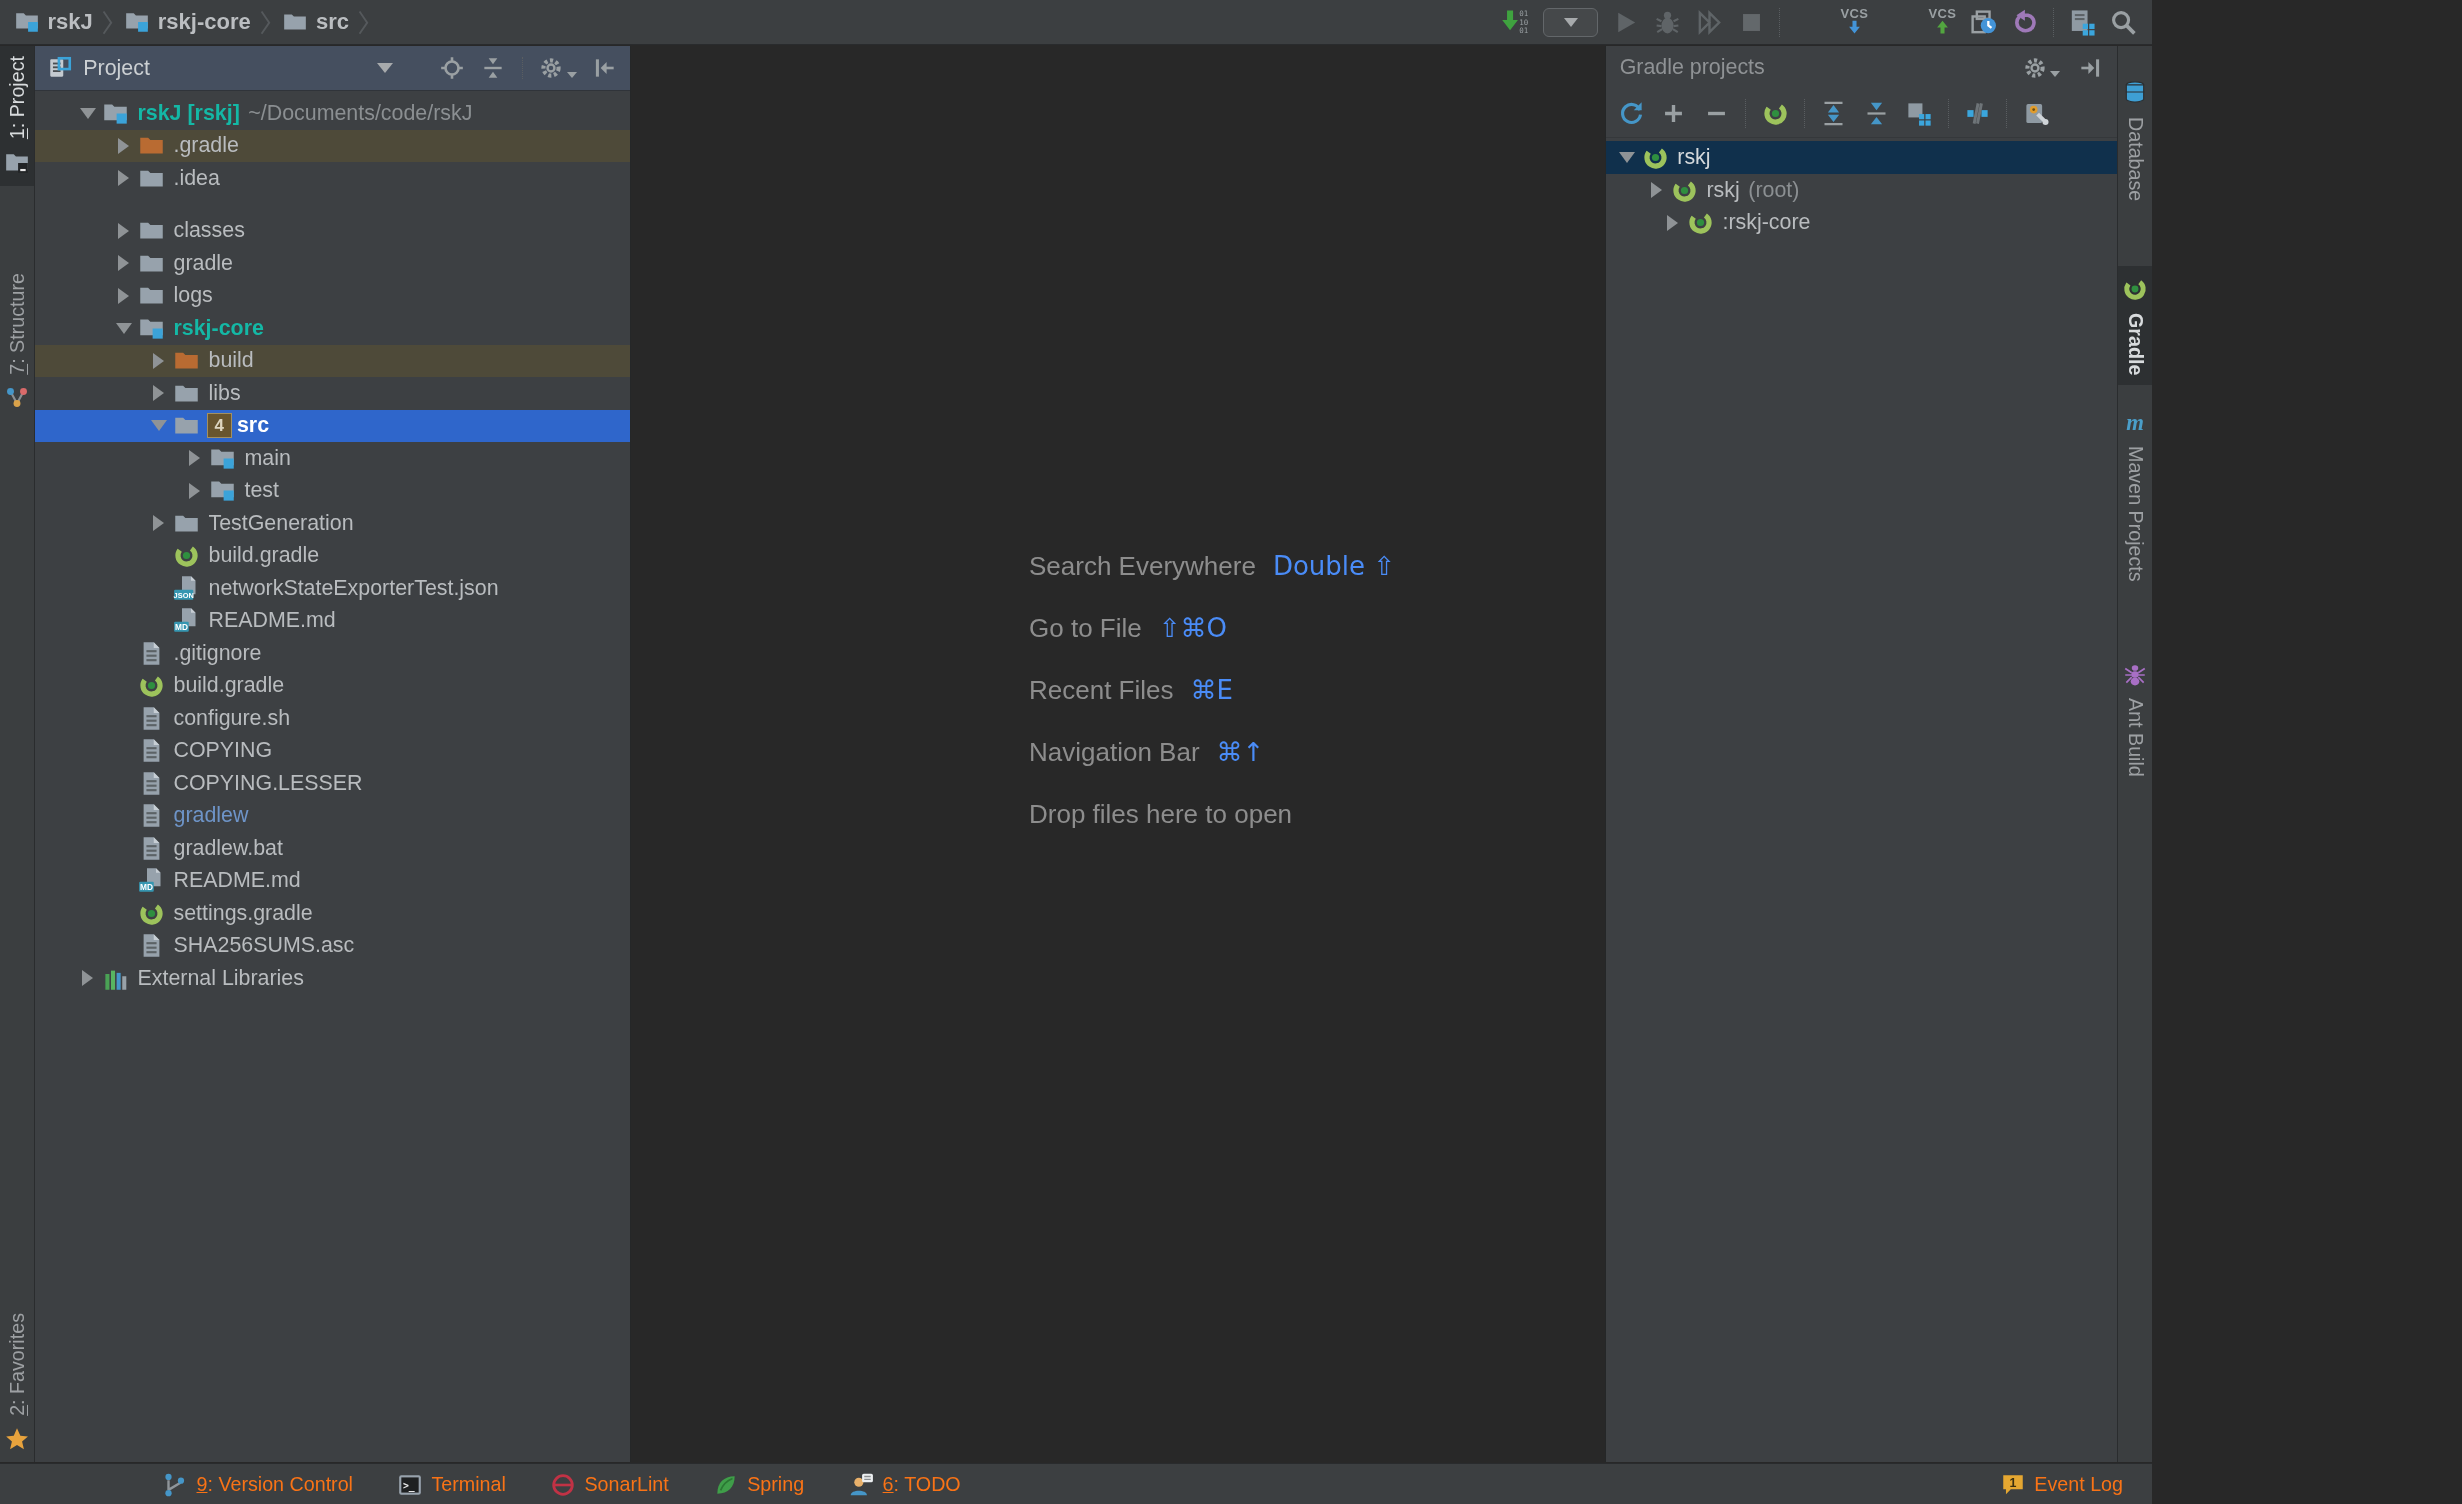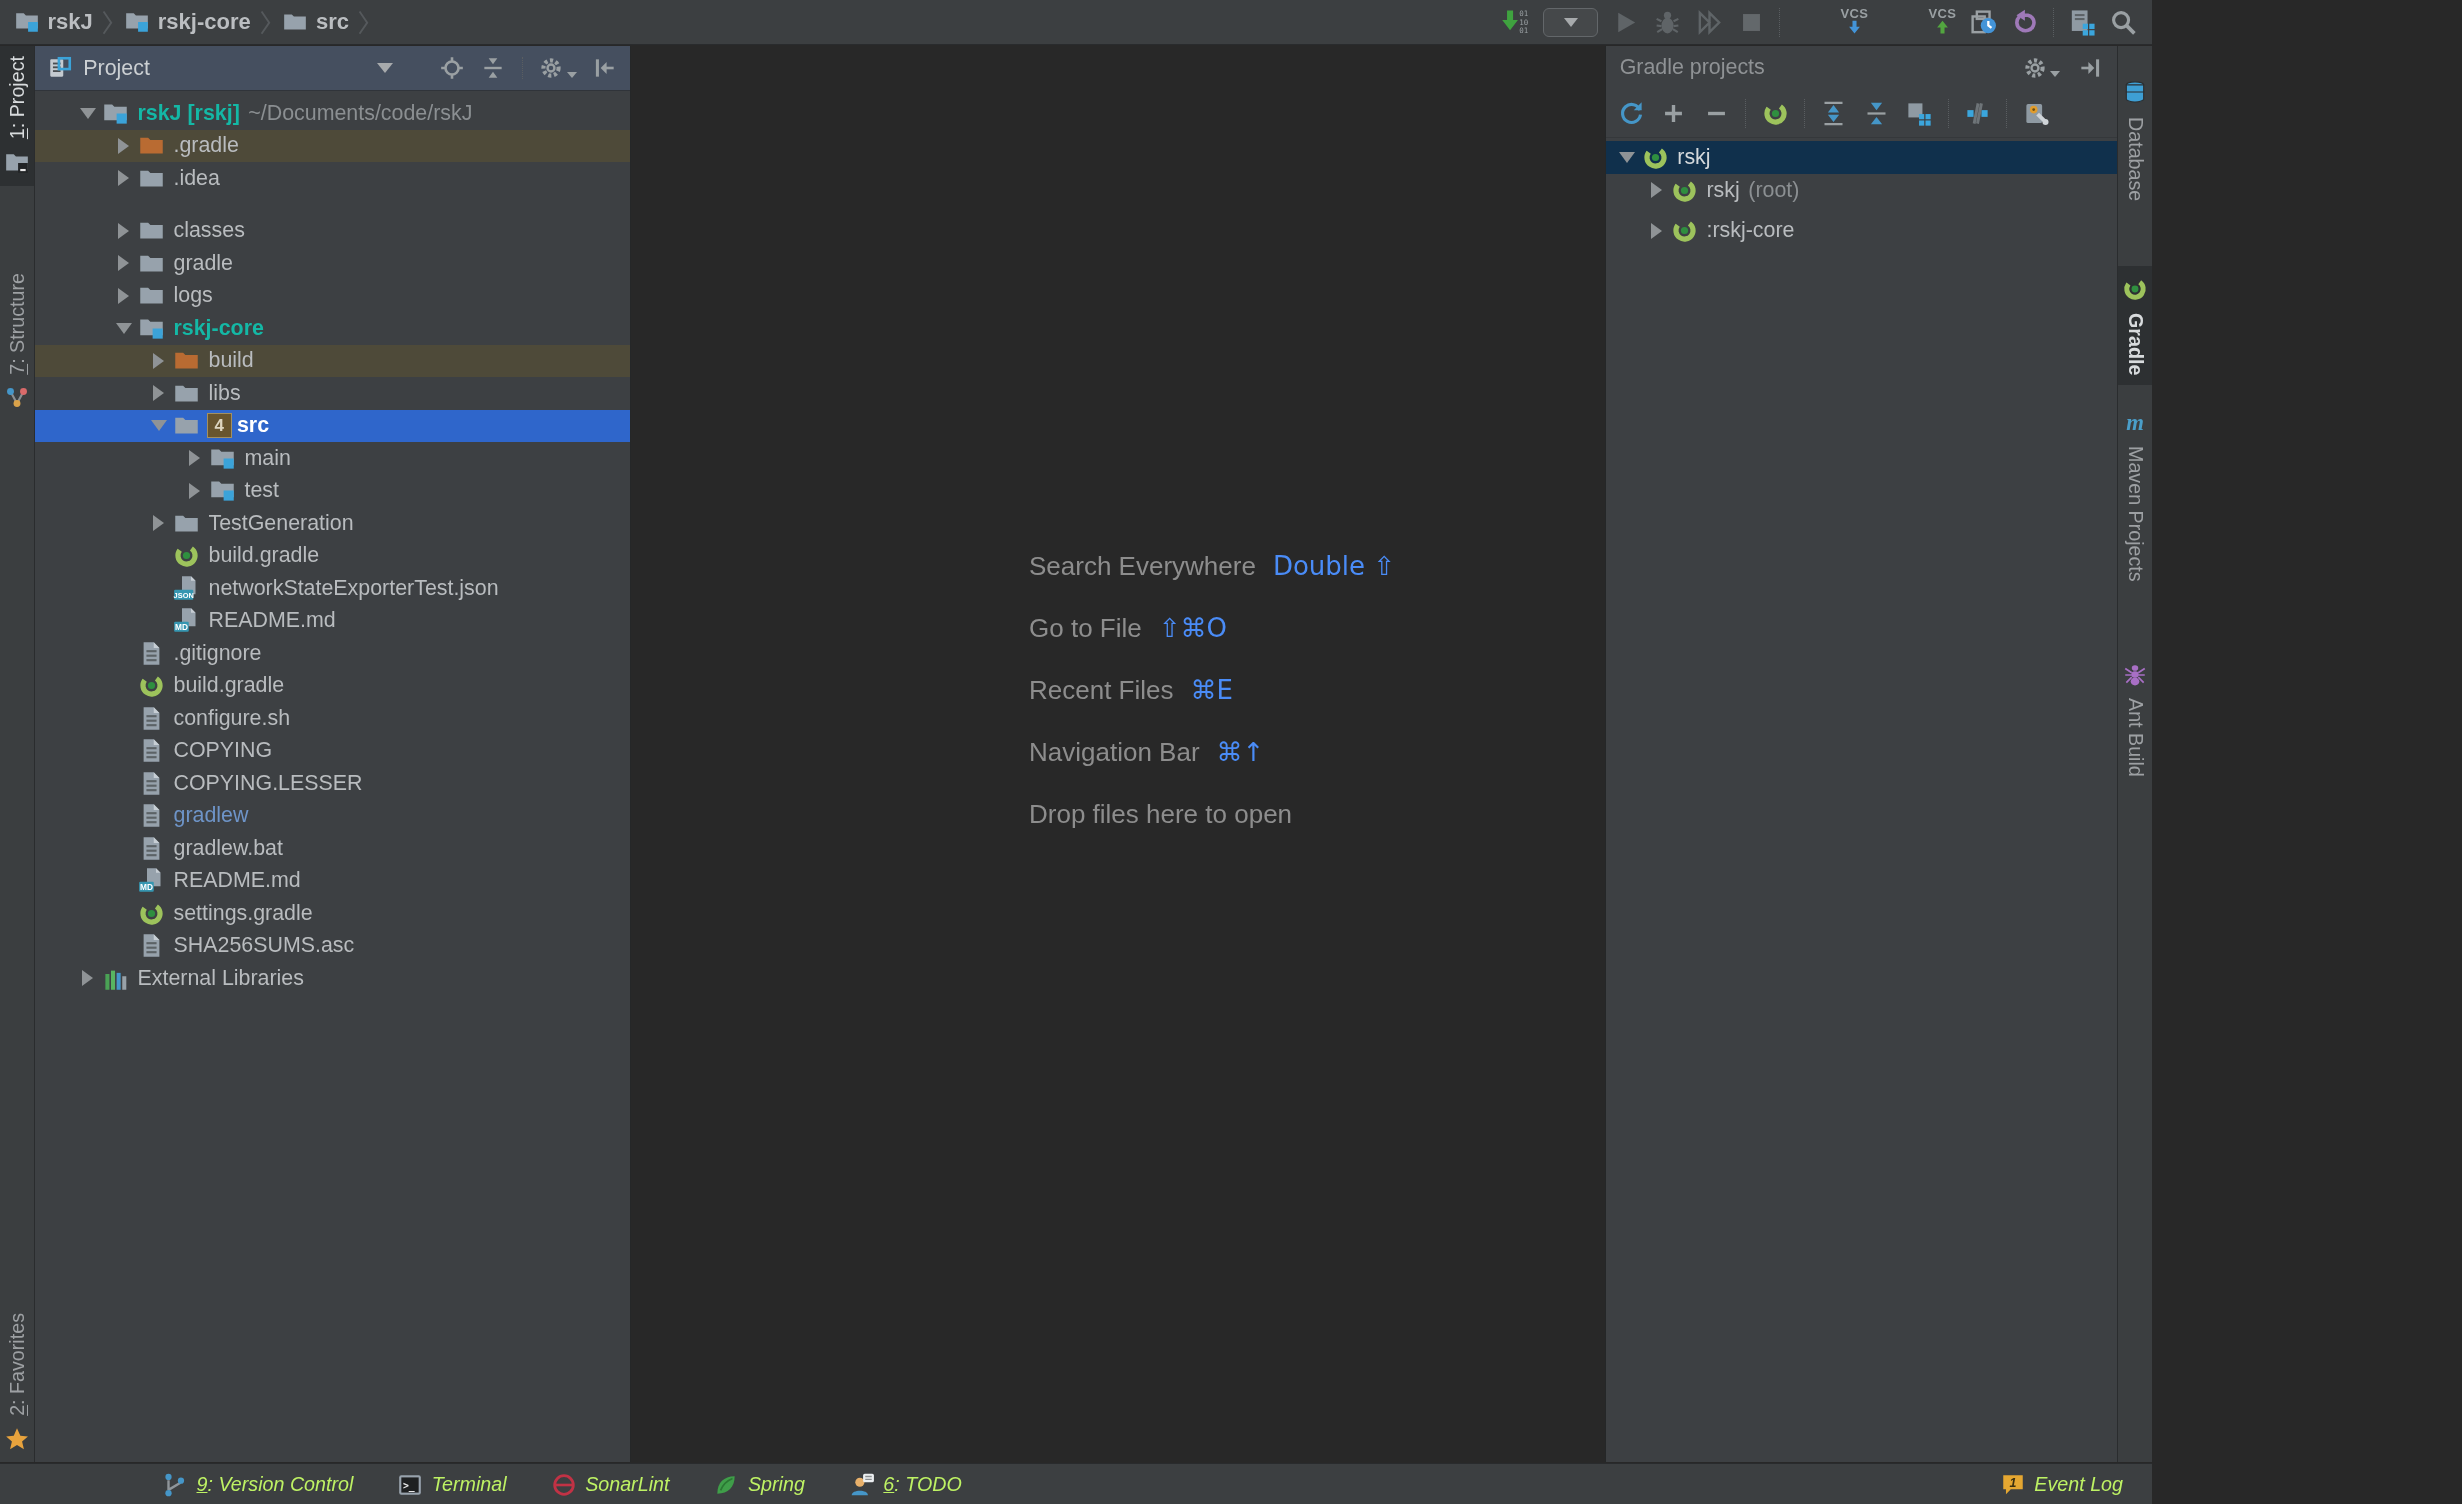--- a/index.html
+++ b/index.html
@@ -73,21 +73,21 @@
   .g-header{height:43px;display:flex;align-items:center;padding:0 13.7px;color:#8f9295;font-size:21.4px;flex:none;}
   .g-actions{margin-left:auto;display:flex;align-items:center;gap:17px;}
   .g-actions .icon{width:26px;height:26px;}
   .g-toolbar{height:48px;display:flex;align-items:center;gap:15.4px;padding:0 12px;flex:none;border-bottom:0.9px solid #35383b;}
   .g-toolbar .tb-icon{width:27px;height:27px;}
   .gtree{flex:1;padding-top:3.4px;}
   .gtree .tree-row{color:#b9bcbf;}
   .gtree .tree-row.selected-dim .t-label{color:#d4d8db;}
 
   
-  .statusbar{position:absolute;left:0;right:0;bottom:0;height:41px;background:#3c3f41;border-top:1.7px solid #292b2d;display:flex;font-size:19.7px;color:#bef264;z-index:5;font-style:italic;}
+  .statusbar{position:absolute;left:0;right:0;bottom:0;height:41px;background:#3c3f41;border-top:1.7px solid #292b2d;display:flex;font-size:19.7px;color:#f97316;z-index:5;}
   .sb-left{display:flex;gap:44px;margin-left:162px;}
   .sb-item{display:flex;align-items:center;gap:8.5px;}
   .sb-item .icon{width:26px;height:26px;}
   .sb-right{margin-left:auto;display:flex;align-items:center;gap:10.3px;padding-right:29px;}
   u{text-decoration:underline;}
 </style>
 </head>
 <body>
 
 <div class="app">
@@ -754,21 +754,21 @@
             </span>
             <span class="tree-icon">
               <svg viewBox="0 0 24 24">
                 <circle cx="12" cy="12" r="7.6" fill="none" stroke="#9dc35c" stroke-width="4.6" stroke-dasharray="36 12" transform="rotate(-55 12 12)"></circle>
                 <circle cx="12" cy="12" r="3.2" fill="#2f8f3f"></circle>
               </svg>
             </span>
             <span class="t-label">rskj</span>
             <span class="t-suffix">(root)</span>
           </div>
-          <div class="tree-row" style="padding-left: 36px; margin-top: 8px;">
+          <div class="tree-row" style="padding-left: 52px;">
             <span class="arrow">
               <span class="tri-r"></span>
             </span>
             <span class="tree-icon">
               <svg viewBox="0 0 24 24">
                 <circle cx="12" cy="12" r="7.6" fill="none" stroke="#9dc35c" stroke-width="4.6" stroke-dasharray="36 12" transform="rotate(-55 12 12)"></circle>
                 <circle cx="12" cy="12" r="3.2" fill="#2f8f3f"></circle>
               </svg>
             </span>
             <span class="t-label">:rskj-core</span>

